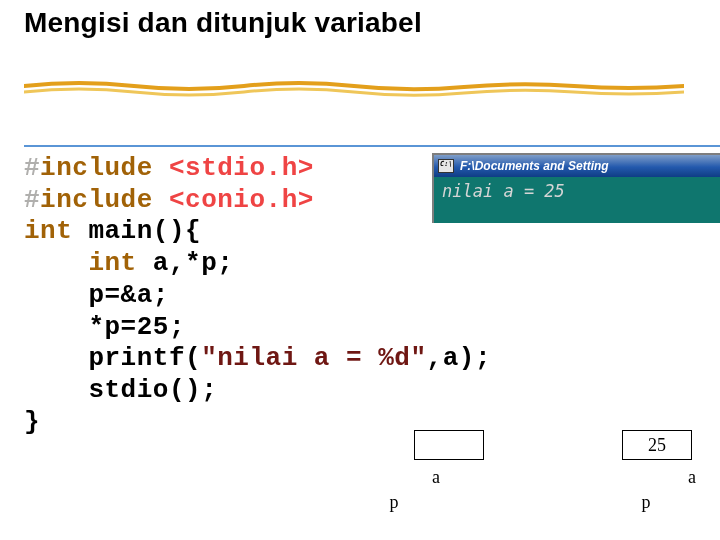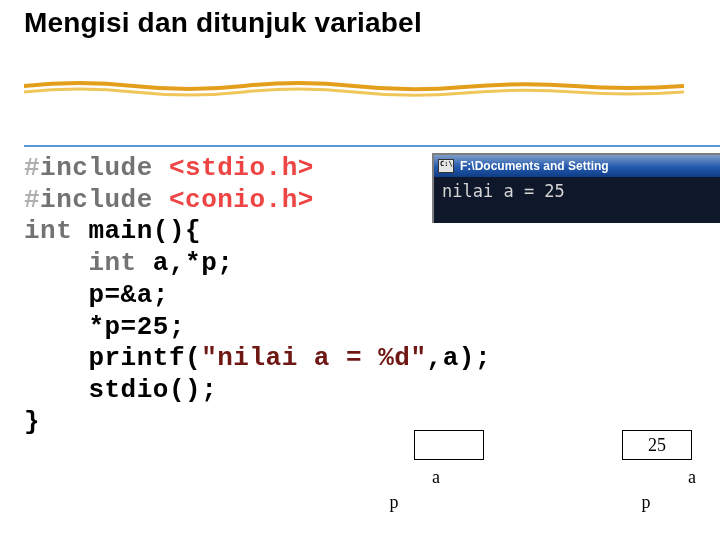--- a/index.html
+++ b/index.html
@@ -40,32 +40,33 @@
     font-family: "Courier New", Courier, monospace;
     font-size: 26px;
     font-weight: 700;
     color: #000;
     line-height: 1.22;
     padding-top: 6px;
     white-space: pre;
     letter-spacing: 0.5px;
   }
   .code .gray { color: #b0afad; }
-  .code .cyan { color: #737373; }
+  .code .cyan { color: #a16207; }
   .code .red  { color: #ef4444; }
   .code .str  { color: #6f1713; }
   .console {
     position: absolute;
     top: 153px;
     left: 432px;
     width: 288px;
     height: 70px;
-    background: #0f172a;
+    background: #0f766e;
     border-left: 2px solid #7e7e7e;
     border-top: 2px solid #7e7e7e;
+    font-style: italic;
   }
   .console-titlebar {
     height: 22px;
     background: linear-gradient(#7f9ec9 0%, #2359ad 55%, #0f3d85 100%);
     display: flex;
     align-items: center;
     gap: 6px;
     padding-left: 4px;
     color: #fff;
     font-size: 12px;

